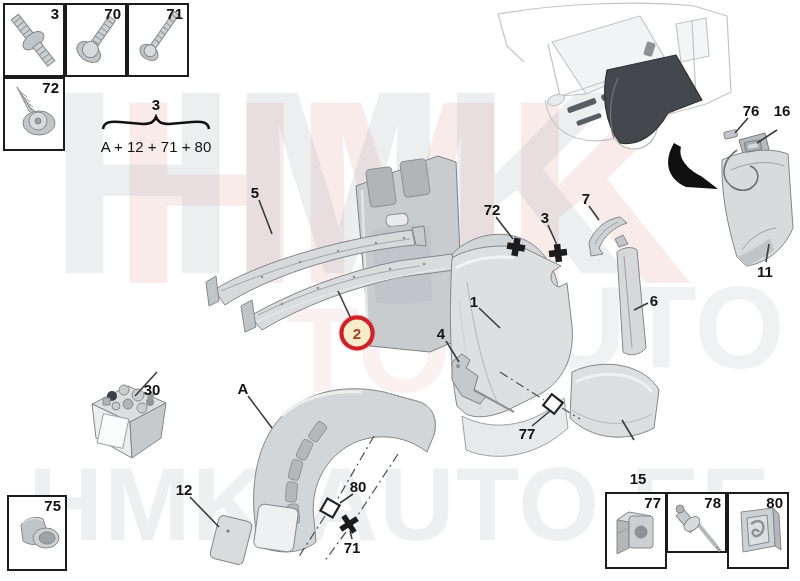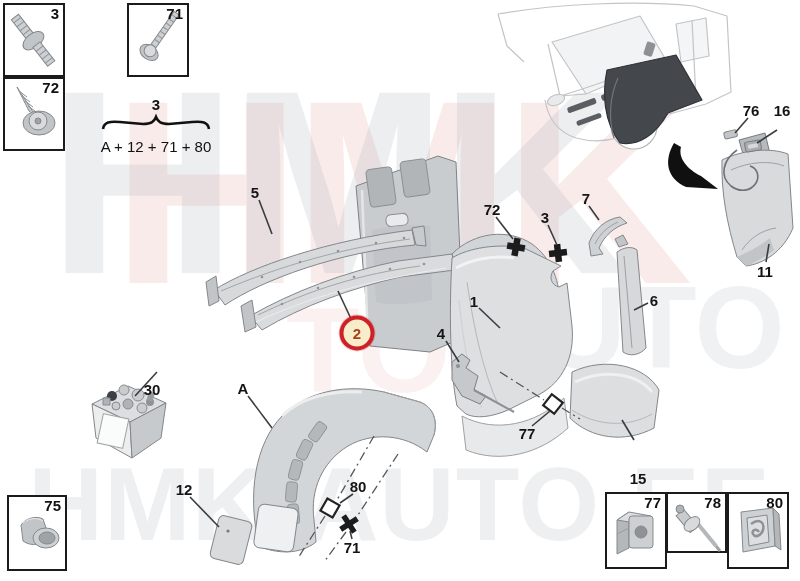--- a/index.html
+++ b/index.html
@@ -240,20 +240,31 @@
         <rect x="24" y="6" width="9" height="25" fill="#cdd0d2"></rect>
         <path d="M24,10 h9 M24,15 h9 M24,20 h9 M24,25 h9" stroke="#8e9296"></path>
         <ellipse cx="28.5" cy="36" rx="12" ry="7" fill="#c2c5c8"></ellipse>
         <rect x="24" y="41" width="9" height="24" fill="#cdd0d2"></rect>
         <path d="M24,46 h9 M24,51 h9 M24,56 h9 M24,61 h9" stroke="#8e9296"></path>
       </g>
     </svg>
     <span class="fbox-label">3</span>
   </div>
 
+  <div class="fbox" style="left:65px;top:3px;width:62px;height:74px">
+    <svg width="57" height="69" viewBox="0 0 57 69">
+      <g transform="rotate(35 28 38)" stroke="#85898d" stroke-width="1">
+        <rect x="24" y="8" width="8" height="32" fill="#cdd0d2"></rect>
+        <path d="M24,12 h8 M24,17 h8 M24,22 h8 M24,27 h8 M24,32 h8 M24,37 h8" stroke="#8e9296"></path>
+        <ellipse cx="28" cy="49" rx="13" ry="9" fill="#c2c5c8"></ellipse>
+        <circle cx="28" cy="46" r="8" fill="#d8dadc"></circle>
+      </g>
+    </svg>
+    <span class="fbox-label">70</span>
+  </div>
 
   <div class="fbox" style="left:127px;top:3px;width:62px;height:74px">
     <svg width="57" height="69" viewBox="0 0 57 69">
       <g transform="rotate(35 28 36)" stroke="#85898d" stroke-width="1">
         <rect x="25" y="2" width="6" height="40" fill="#cdd0d2"></rect>
         <path d="M25,6 h6 M25,11 h6 M25,16 h6 M25,21 h6 M25,26 h6 M25,31 h6 M25,36 h6" stroke="#8e9296"></path>
         <ellipse cx="28" cy="50" rx="10" ry="7" fill="#c2c5c8"></ellipse>
         <circle cx="28" cy="48" r="6" fill="#d8dadc"></circle>
       </g>
     </svg>

